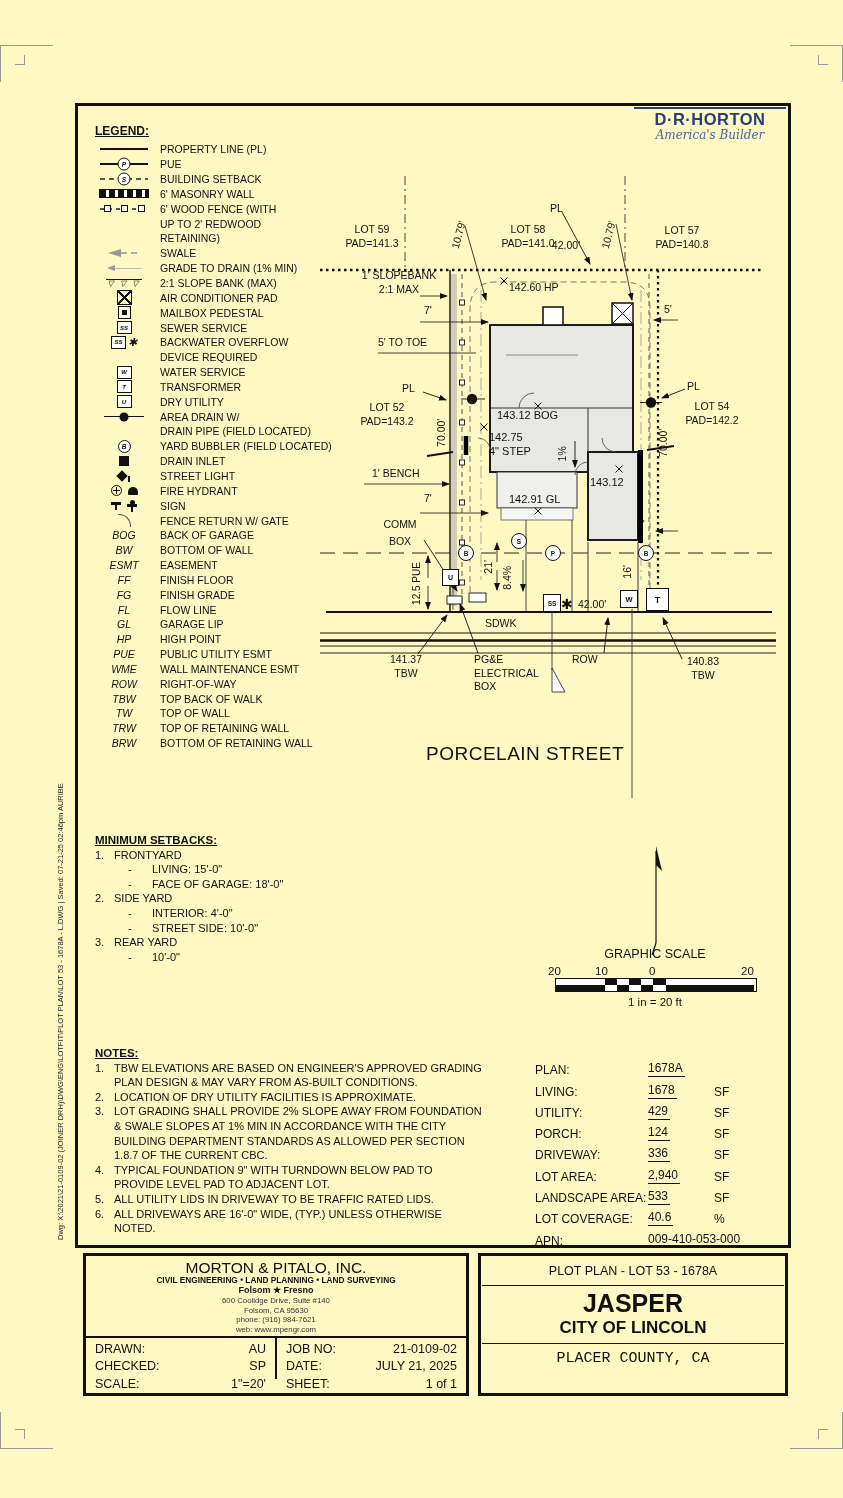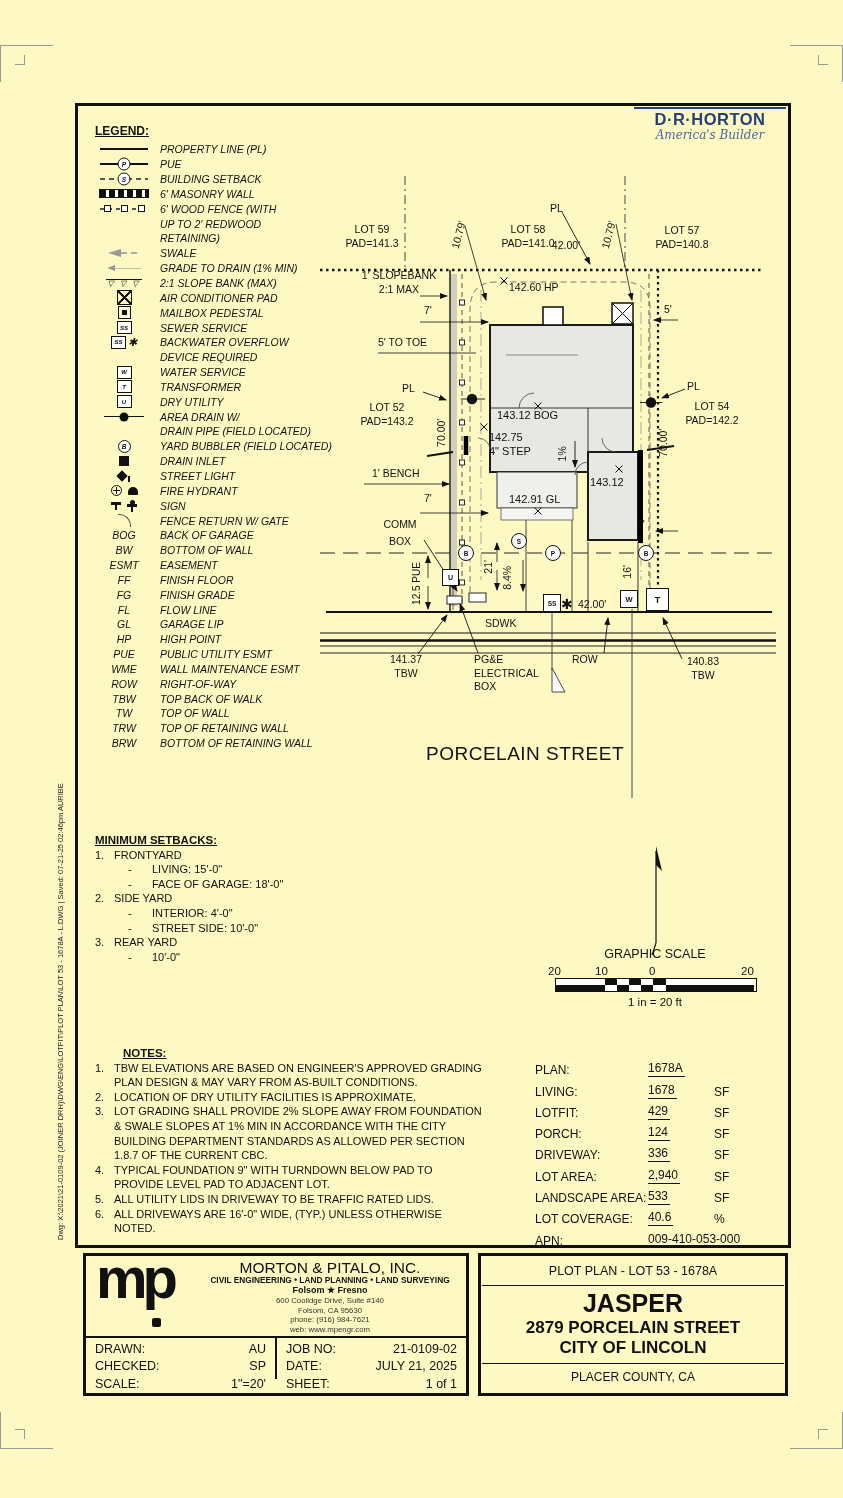--- a/index.html
+++ b/index.html
@@ -22,21 +22,21 @@
             transform:rotate(-90deg);transform-origin:0 0;white-space:nowrap;}
   
   .drh{position:absolute;left:634px;top:107px;width:152px;text-align:center;}
   .drh .nm{border-top:2px solid #25417c;padding-top:1px;font-size:16.5px;font-weight:700;color:#25417c;letter-spacing:.5px;}
   .drh .tg{font-family:"DejaVu Serif",serif;font-style:italic;font-size:12px;color:#4a66a0;margin-top:-1px;}
   
   .legend{position:absolute;left:95px;top:124px;width:235px;}
   .hdr{font-size:12px;font-weight:700;text-decoration:underline;}
   .lr{display:flex;align-items:center;height:14.85px;}
   .sym{flex:0 0 58px;height:13.5px;display:flex;align-items:center;justify-content:center;position:relative;font-style:normal;}
-  .ll{font-size:10.5px;white-space:nowrap;padding-left:7px;font-style:italic;}
+  .ll{font-size:10.5px;white-space:nowrap;padding-left:7px;}
   .ln{width:48px;height:2px;background:#111;}
   .lndash{width:48px;height:1.5px;background:repeating-linear-gradient(90deg,#555 0 5px,transparent 5px 9px);}
   .circ{position:absolute;left:50%;top:50%;transform:translate(-50%,-50%);width:11px;height:11px;border:1px solid #111;
         border-radius:50%;background:#fff;font-size:6.5px;font-weight:700;display:flex;align-items:center;justify-content:center;}
   .masonry{width:48px;height:7px;border:1px solid #111;background:repeating-linear-gradient(90deg,#111 0 6px,#fff 6px 9px);}
   .fenceln{width:48px;height:1.5px;background:repeating-linear-gradient(90deg,#555 0 4px,transparent 4px 8px);position:relative;}
   .fsq{position:absolute;top:-3px;width:5px;height:5px;border:1px solid #111;background:#fff;}
   .swtri{width:0;height:0;border-top:4.5px solid transparent;border-bottom:4.5px solid transparent;border-right:13px solid #999;}
   .swtail{width:20px;height:2px;background:repeating-linear-gradient(90deg,#aaa 0 6px,transparent 6px 10px);}
   .grtri{width:0;height:0;border-top:3px solid transparent;border-bottom:3px solid transparent;border-right:8px solid #999;}
@@ -115,21 +115,21 @@
   .mp-sm{font-size:7.8px;color:#333;line-height:9.6px;}
   .tbl-bot{display:flex;height:41px;font-size:12.5px;}
   .tbl-col{flex:1;padding:3px 9px 0 9px;}
   .tbl-col.right{border-left:2px solid #111;}
   .tb-row{display:flex;justify-content:space-between;line-height:17.3px;}
   .tbr{position:absolute;left:478px;top:1253px;width:304px;height:137px;border:3px solid #111;text-align:center;}
   .tbr-hdr{font-size:12.5px;padding-top:8px;padding-bottom:7px;border-bottom:1.5px solid #111;margin:0 1px;}
   .tbr-name{font-size:25px;font-weight:700;margin-top:3px;}
   .tbr-addr{font-size:17px;font-weight:700;}
   .tbr-city{font-size:17px;font-weight:700;padding-bottom:5px;border-bottom:1.5px solid #111;margin:0 1px;}
-  .tbr-county{font-size:12px;margin-top:6px;}
+  .tbr-county{font-size:15px;margin-top:6px;font-family:Liberation Mono, monospace;}
 </style>
 </head>
 <body>
 
 <div class="page">
 
   <div class="crop tl">
       <i></i>
     </div>
   <div class="crop tr">
@@ -690,21 +690,21 @@
           <span style="width:12px;background:#fff"></span>
           <span style="width:12px;background:#111"></span>
           <span style="width:13px;background:#fff"></span>
           <span style="width:88px;background:#111"></span>
       </div>
     </div>
     <div class="gs-cap">1 in =  20 ft</div>
   </div>
 
   <div class="notes">
-    <div class="hdr" style="font-size:11.5px;margin-left:28px;">NOTES:</div>
+    <div class="hdr" style="font-size:11.5px;">NOTES:</div>
     <div class="nt-row">
         <span class="n">1.</span>
         <span class="t">TBW ELEVATIONS ARE BASED ON ENGINEER'S APPROVED GRADING PLAN DESIGN &amp; MAY VARY FROM AS-BUILT CONDITIONS.</span>
       </div>
     <div class="nt-row">
         <span class="n">2.</span>
         <span class="t">LOCATION OF DRY UTILITY FACILITIES IS APPROXIMATE.</span>
       </div>
     <div class="nt-row">
         <span class="n">3.</span>
@@ -729,21 +729,21 @@
         <span class="lab">PLAN:</span>
         <span class="valwrap"><span class="val">1678A</span></span>
         <span class="unit"></span>
       </div>
     <div class="pt-row">
         <span class="lab">LIVING:</span>
         <span class="valwrap"><span class="val">1678</span></span>
         <span class="unit">SF</span>
       </div>
     <div class="pt-row">
-        <span class="lab">LOTFIT:</span>
+        <span class="lab">UTILITY:</span>
         <span class="valwrap"><span class="val">429</span></span>
         <span class="unit">SF</span>
       </div>
     <div class="pt-row">
         <span class="lab">PORCH:</span>
         <span class="valwrap"><span class="val">124</span></span>
         <span class="unit">SF</span>
       </div>
     <div class="pt-row">
         <span class="lab">DRIVEWAY:</span>
@@ -767,24 +767,20 @@
       </div>
     <div class="pt-row">
         <span class="lab">APN:</span>
         <span class="valwrap"><span class="val">009-410-053-000</span></span>
         <span class="unit"></span>
       </div>
   </div>
 
   <div class="tbl">
     <div class="tbl-top">
-      <div class="mp-logo">
-        <span class="mp">mp</span>
-          <span class="pdot"></span>
-      </div>
       <div class="mp-info">
         <div class="mp-co">MORTON &amp; PITALO, INC.</div>
         <div class="mp-tag">CIVIL ENGINEERING • LAND PLANNING • LAND SURVEYING</div>
         <div class="mp-cities">Folsom ★ Fresno</div>
         <div class="mp-sm">600 Coolidge Drive, Suite #140</div>
         <div class="mp-sm">Folsom, CA 95630</div>
         <div class="mp-sm">phone: (916) 984-7621</div>
         <div class="mp-sm">web: www.mpengr.com</div>
       </div>
     </div>
@@ -816,18 +812,17 @@
             <span>SHEET:</span>
             <span>1 of 1</span>
           </div>
       </div>
     </div>
   </div>
 
   <div class="tbr">
     <div class="tbr-hdr">PLOT PLAN - LOT 53 - 1678A</div>
     <div class="tbr-name">JASPER</div>
-    <div class="tbr-addr">2879 PORCELAIN STREET</div>
     <div class="tbr-city">CITY OF LINCOLN</div>
     <div class="tbr-county">PLACER COUNTY, CA</div>
   </div>
 
 </div>
 
 </body></html>

